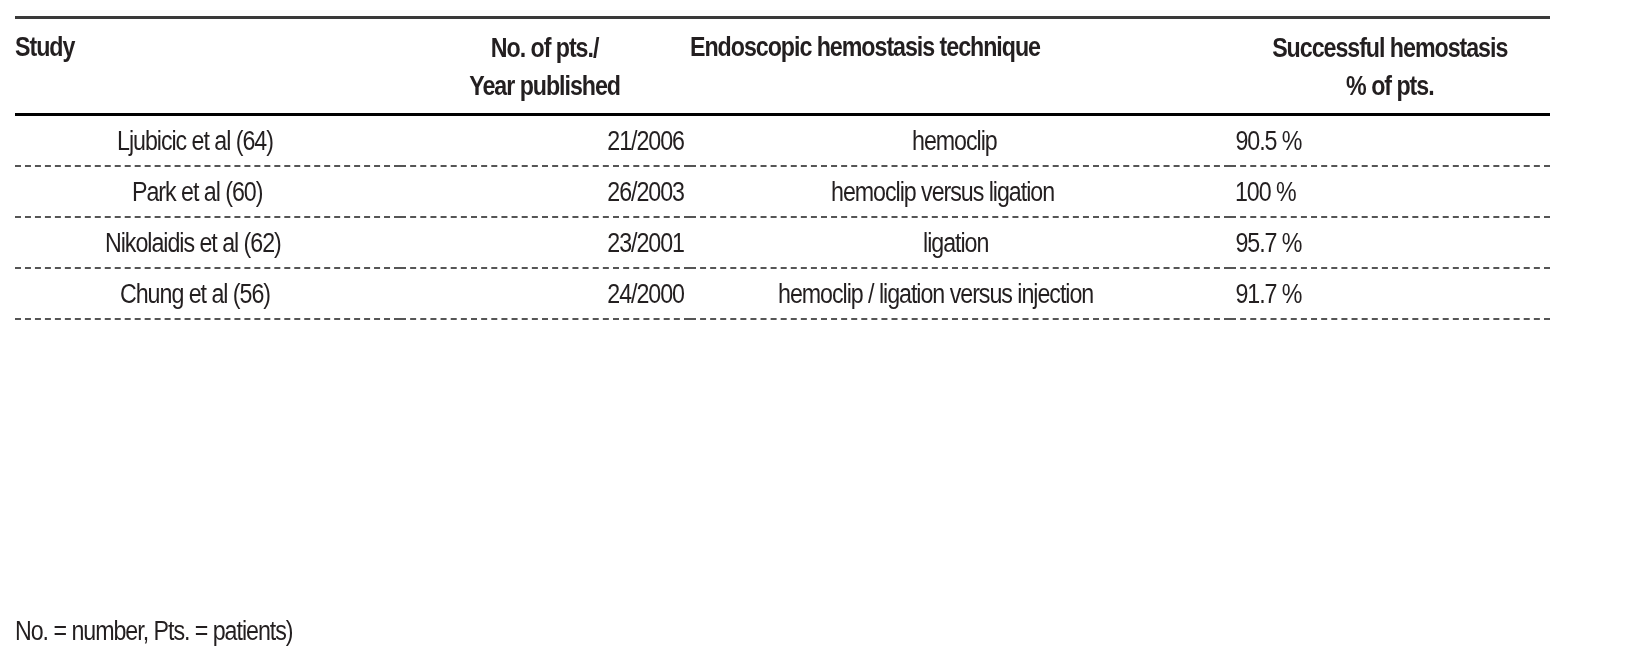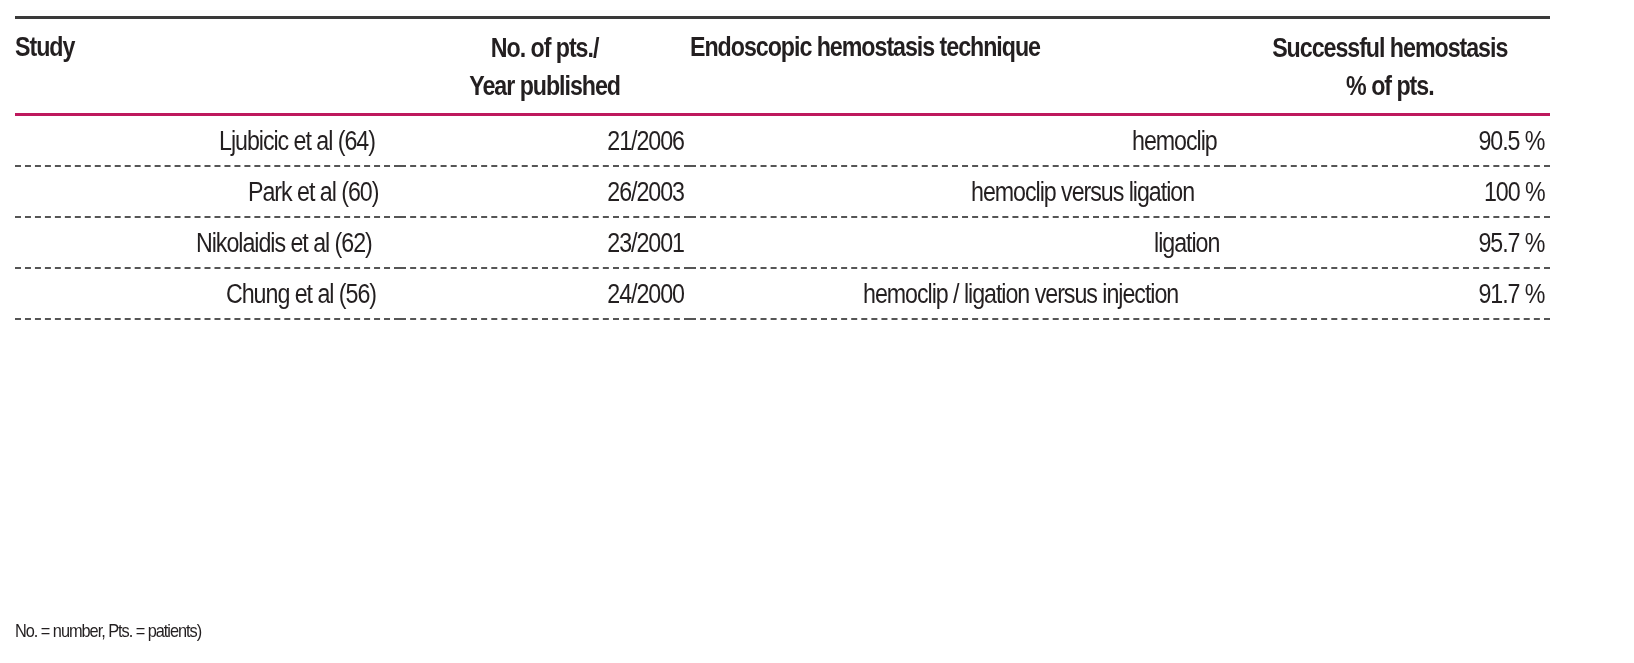--- a/index.html
+++ b/index.html
@@ -26,21 +26,21 @@
       width: 100%;
       table-layout: fixed;
     }
     col.c-study { width: 385px; }
     col.c-pts { width: 290px; }
     col.c-tech { width: 540px; }
     col.c-pct { width: 320px; }
 
     thead tr {
       border-top: 3px solid #3a3a3a;
-      border-bottom: 3px solid #be185d;
+      border-bottom: 3px solid #000000;
     }
     th {
       font-weight: bold;
       font-size: 27px;
       line-height: 37px;
       padding: 10px 0 8px 0;
       vertical-align: top;
       letter-spacing: -1.2px;
       transform-origin: left top;
     }
@@ -53,34 +53,34 @@
     tbody tr.row.last {
       border-bottom: 3px solid #3a3a3a;
     }
     td {
       font-size: 27px;
       line-height: 38px;
       padding: 6px 0 5px 0;
       vertical-align: top;
       letter-spacing: -1.2px;
     }
-    td.left { text-align: right; }
-    td.center { text-align: right; }
+    td.left { text-align: center; }
+    td.center { text-align: left; }
     td.pts { text-align: right; margin-top: 39px; }
     td.tech { padding-left: 2px; margin-top: 28px; }
 
     .multi-line {
       display: block;
       line-height: 38px;
     }
     .footnote {
       position: absolute;
       left: 15px;
       top: 612px;
-      font-size: 19px;
+      font-size: 27px;
       letter-spacing: -1.2px;
       line-height: 38px;
     }
     .narrow {
       display: inline-block;
       transform: scaleX(0.86);
       transform-origin: left center;
       white-space: nowrap;
     }
     .narrow-c {

